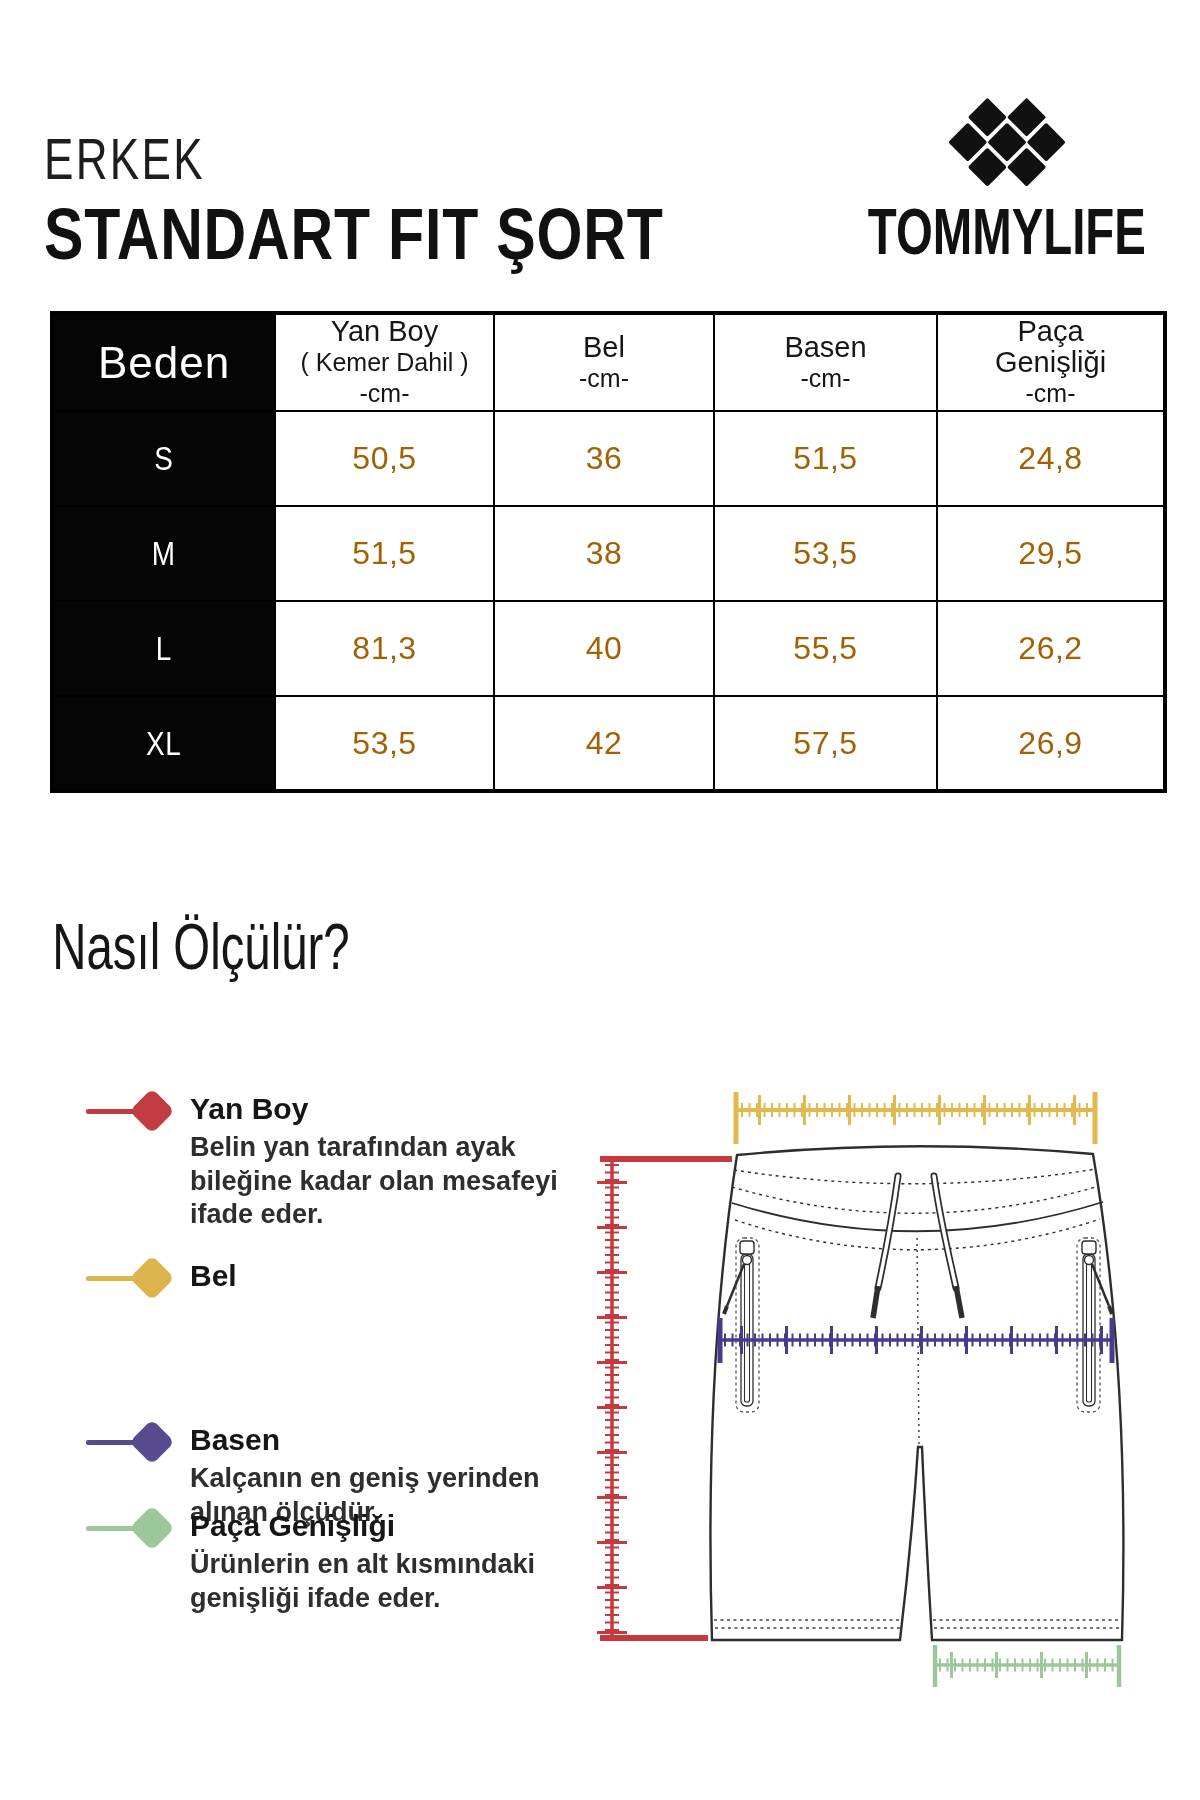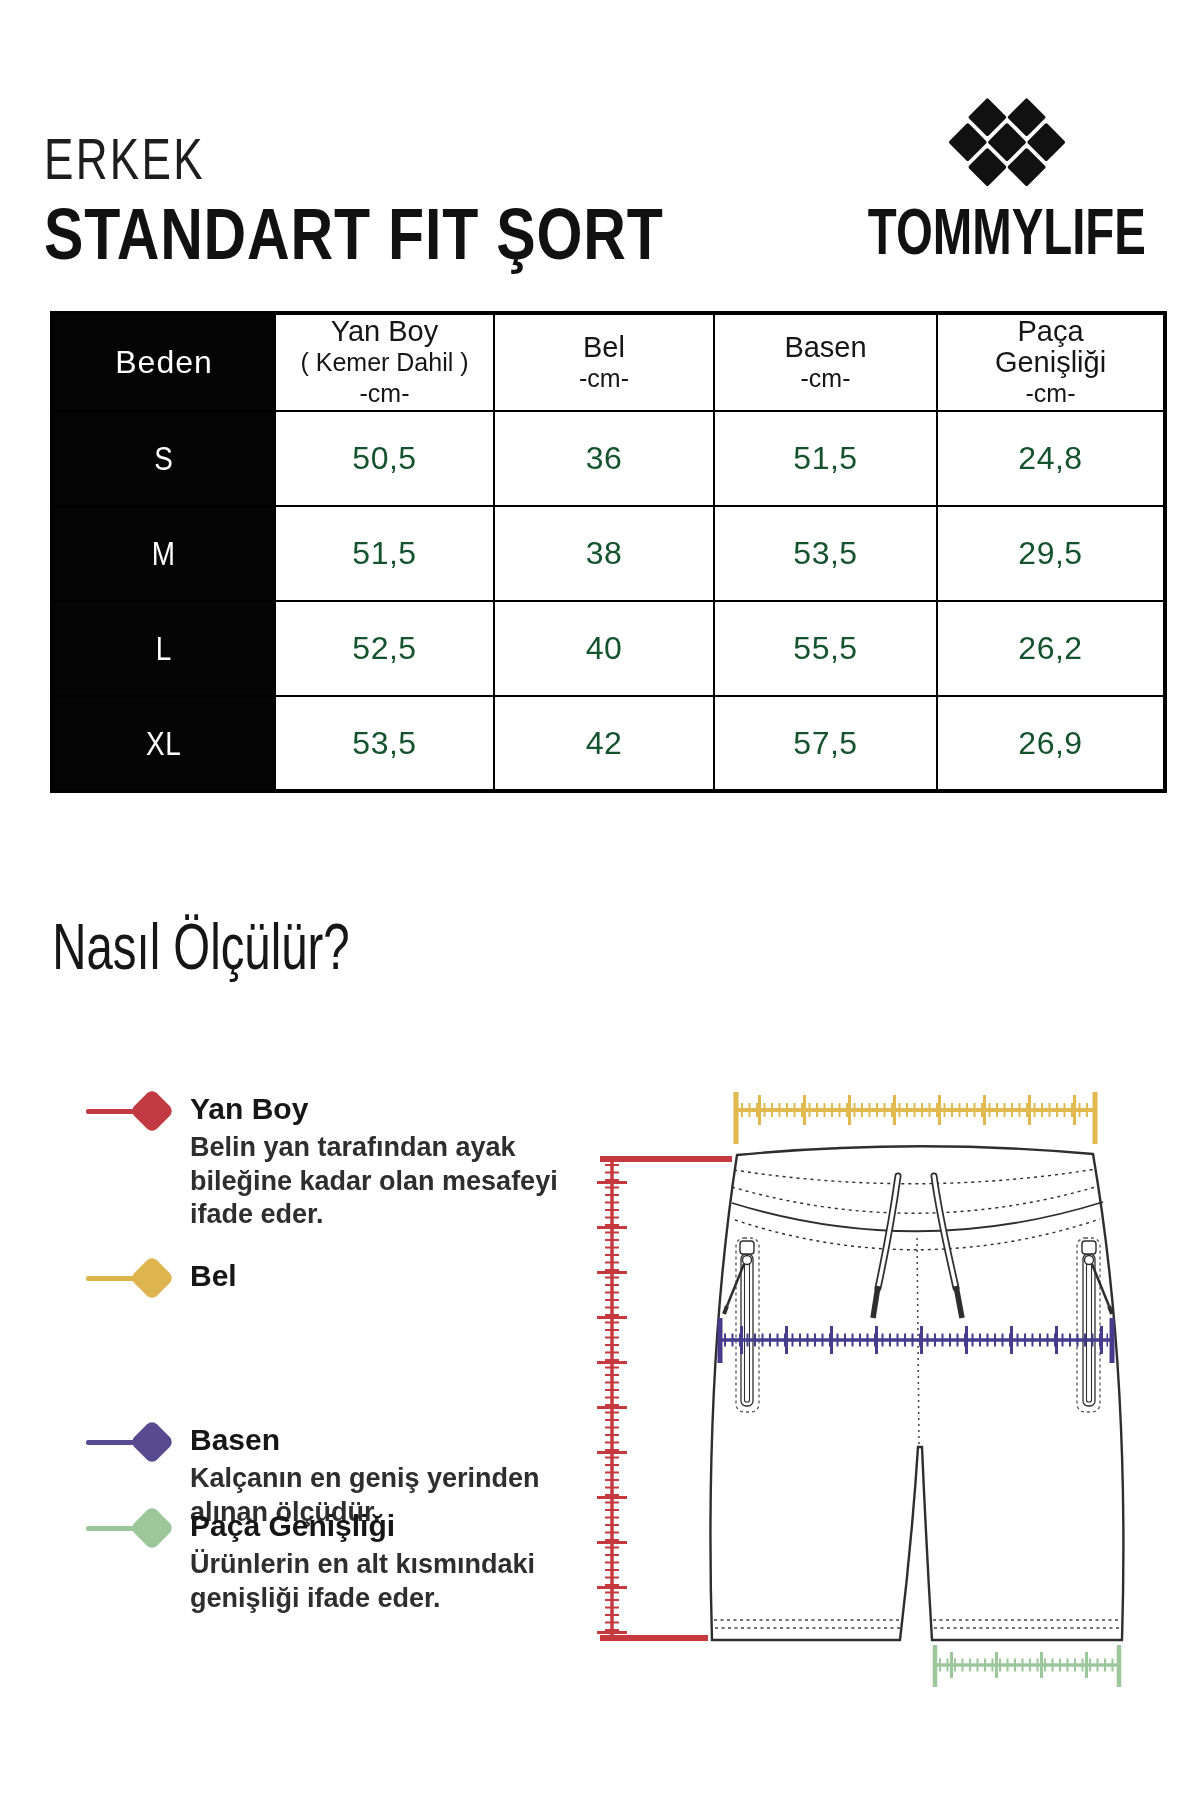--- a/index.html
+++ b/index.html
@@ -19,23 +19,23 @@
   .logo{position:absolute;left:941px;top:94px;width:132px;height:auto;}
 
   
   table.size-table{position:absolute;left:50px;top:311px;width:1113px;border-collapse:collapse;
         table-layout:fixed;border:4px solid #000;}
   table.size-table td{border:2px solid #000;text-align:center;vertical-align:middle;padding:0;}
   td.black-cell{background:#050505;color:#fff;}
   .hline1{font-size:29px;line-height:31px;}
   .hline2{font-size:25px;line-height:31px;}
   .hunit{font-size:25px;line-height:31px;}
-  .beden-label{font-size:32px;letter-spacing:1px;}
+  .beden-label{font-size:44px;letter-spacing:1px;}
   .size-label{display:inline-block;font-size:34px;letter-spacing:1px;transform:scaleX(.82);transform-origin:center;}
-  .val{font-size:32px;letter-spacing:.5px;color:#14532d;}
+  .val{font-size:32px;letter-spacing:.5px;color:#a16207;}
 
   
   .measure-title-wrap{position:absolute;left:0;top:912px;width:1120px;text-align:left;}
   .measure-title{display:inline-block;font-size:64px;font-weight:400;color:#161616;
         transform:scaleX(.74);transform-origin:center;white-space:nowrap;line-height:1.1;}
 
   .legend-item{position:absolute;left:84px;width:500px;}
   .marker{position:absolute;left:0;top:0;width:100px;height:44px;}
   .m-line{position:absolute;left:2px;top:20px;width:60px;height:5px;border-radius:2px;}
   .m-diamond{position:absolute;left:52px;top:6px;width:32px;height:32px;border-radius:7px;
@@ -110,21 +110,21 @@
     </tr>
     <tr style="height:95px">
       <td class="black-cell"><span class="size-label">M</span></td>
       <td><span class="val">51,5</span></td>
       <td><span class="val">38</span></td>
       <td><span class="val">53,5</span></td>
       <td><span class="val">29,5</span></td>
     </tr>
     <tr style="height:95px">
       <td class="black-cell"><span class="size-label">L</span></td>
-      <td><span class="val">52,5</span></td>
+      <td><span class="val">81,3</span></td>
       <td><span class="val">40</span></td>
       <td><span class="val">55,5</span></td>
       <td><span class="val">26,2</span></td>
     </tr>
     <tr style="height:95px">
       <td class="black-cell"><span class="size-label">XL</span></td>
       <td><span class="val">53,5</span></td>
       <td><span class="val">42</span></td>
       <td><span class="val">57,5</span></td>
       <td><span class="val">26,9</span></td>

